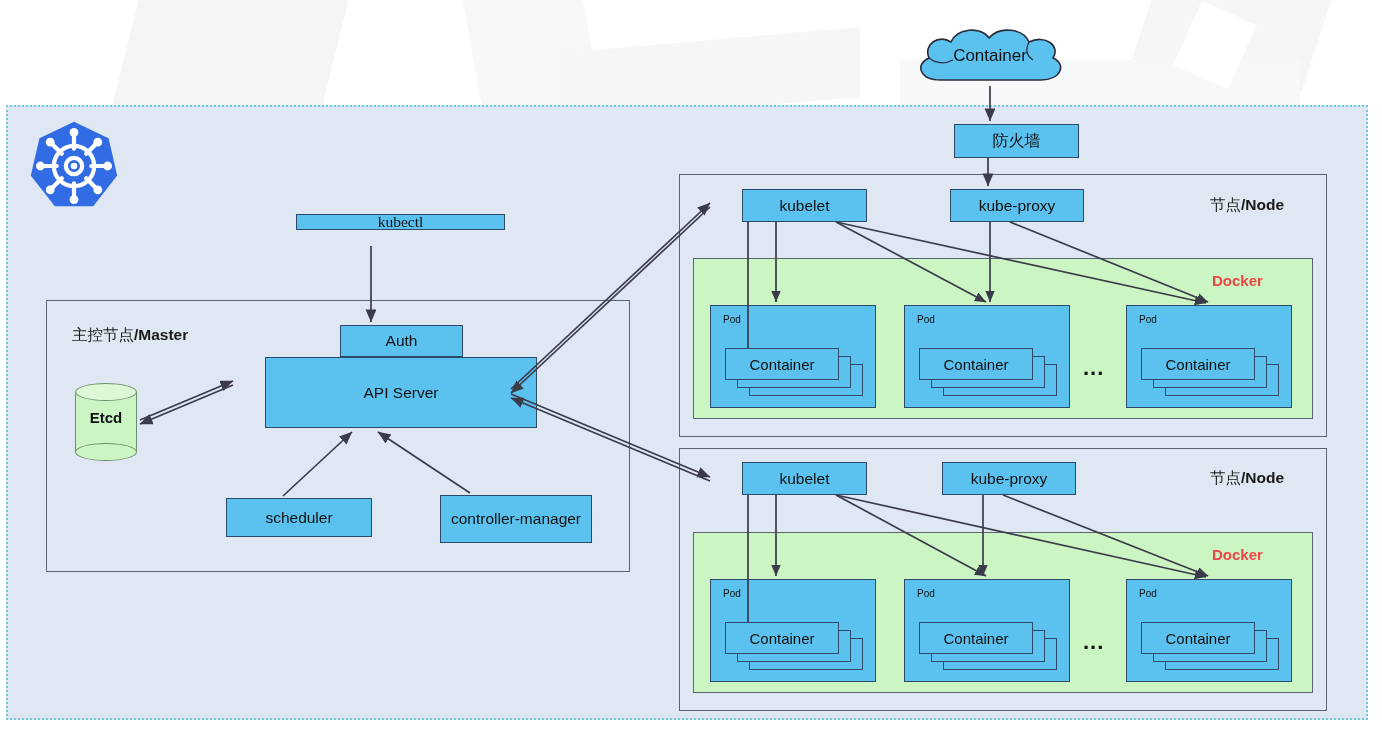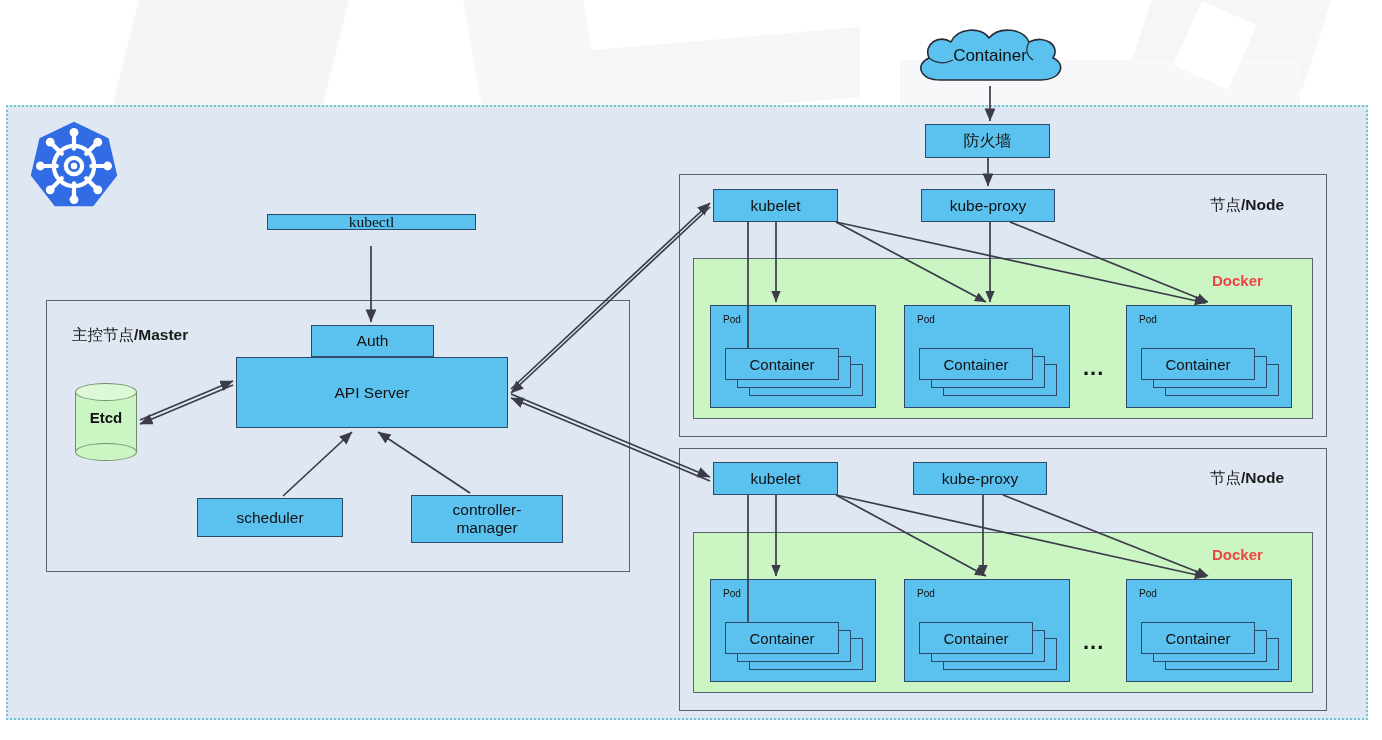--- a/index.html
+++ b/index.html
@@ -86,20 +86,21 @@
     background: #5bc2f0;
     border: 1.5px solid #2e4a6b;
     box-sizing: border-box;
     display: flex;
     align-items: center;
     justify-content: center;
     text-align: center;
     font-size: 15.5px;
     color: #111;
     line-height: 1.15;
+    margin-left: 29px;
   }
   .box.cn { font-size: 16px; }
 
   
   .pod {
     position: absolute;
     background: #5bc2f0;
     border: 1.5px solid #2e4a6b;
     box-sizing: border-box;
   }
@@ -270,21 +271,21 @@
 
   <div class="etcd" style="left:75px; top:383px;border-radius:23px;">
     <div class="body"></div>
     <div class="bot"></div>
     <div class="top"></div>
     <div class="txt">Etcd</div>
   </div>
 
   <div class="box" style="left:197px; top:498px; width:146px; height:39px;">scheduler</div>
 
-  <div class="box" style="left:411px; top:495px; width:152px; height:48px; flex-direction:column;">
+  <div class="box" style="left:411px; top:495px; width:152px; height:48px; flex-direction:row;">
     <span>controller-</span>
     <span>manager</span>
   </div>
 
   <div class="group" style="left:679px; top:174px; width:648px; height:263px;"></div>
   <div class="group-label" style="left:1210px; top:195px;"><span>节点</span><b>/Node</b></div>
 
   <div class="box" style="left:713px; top:189px; width:125px; height:33px;">kubelet</div>
   <div class="box" style="left:921px; top:189px; width:134px; height:33px;">kube-proxy</div>
 

